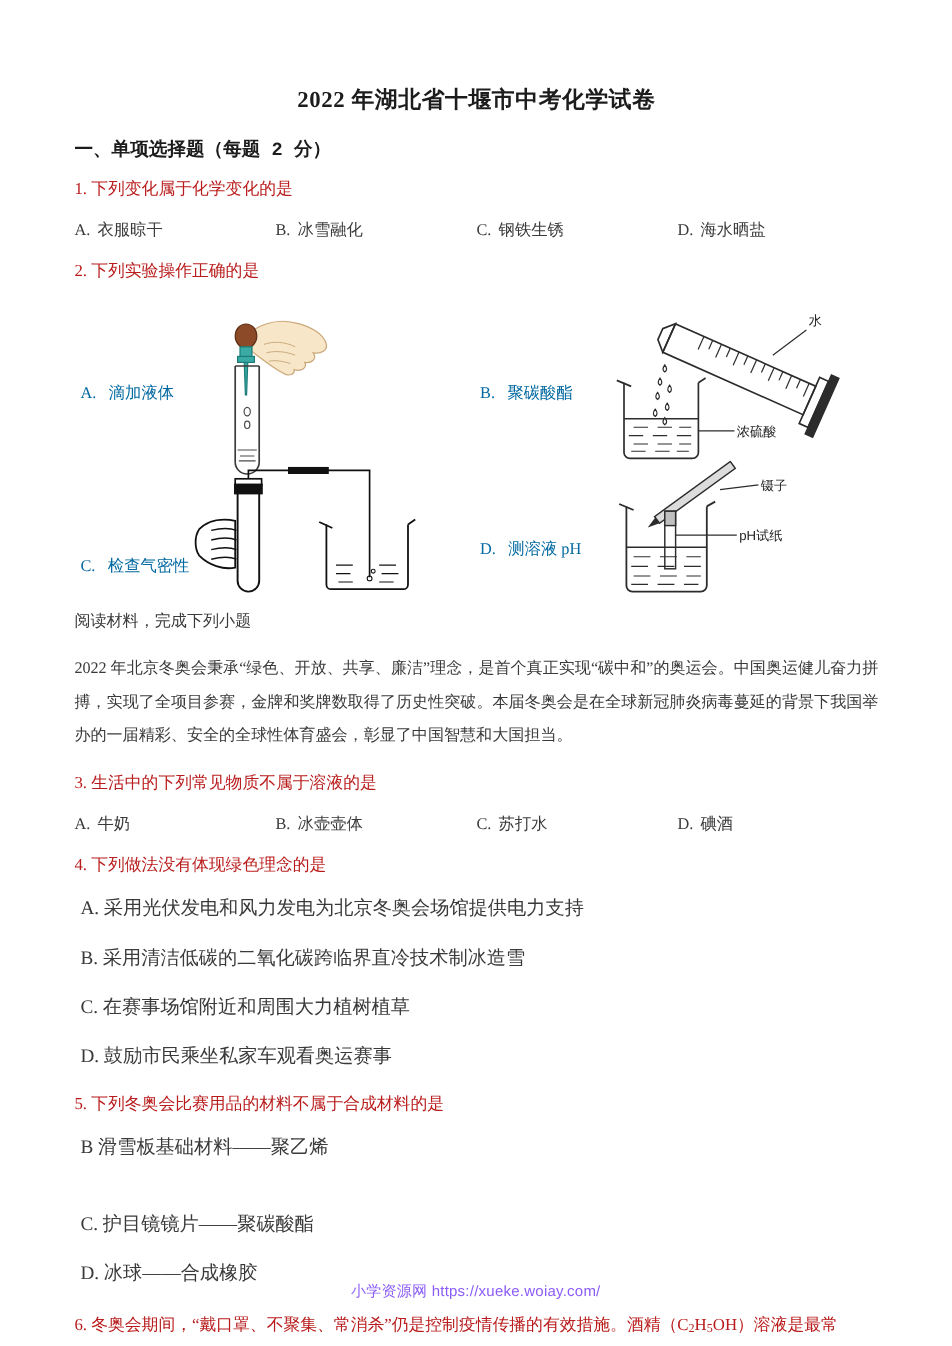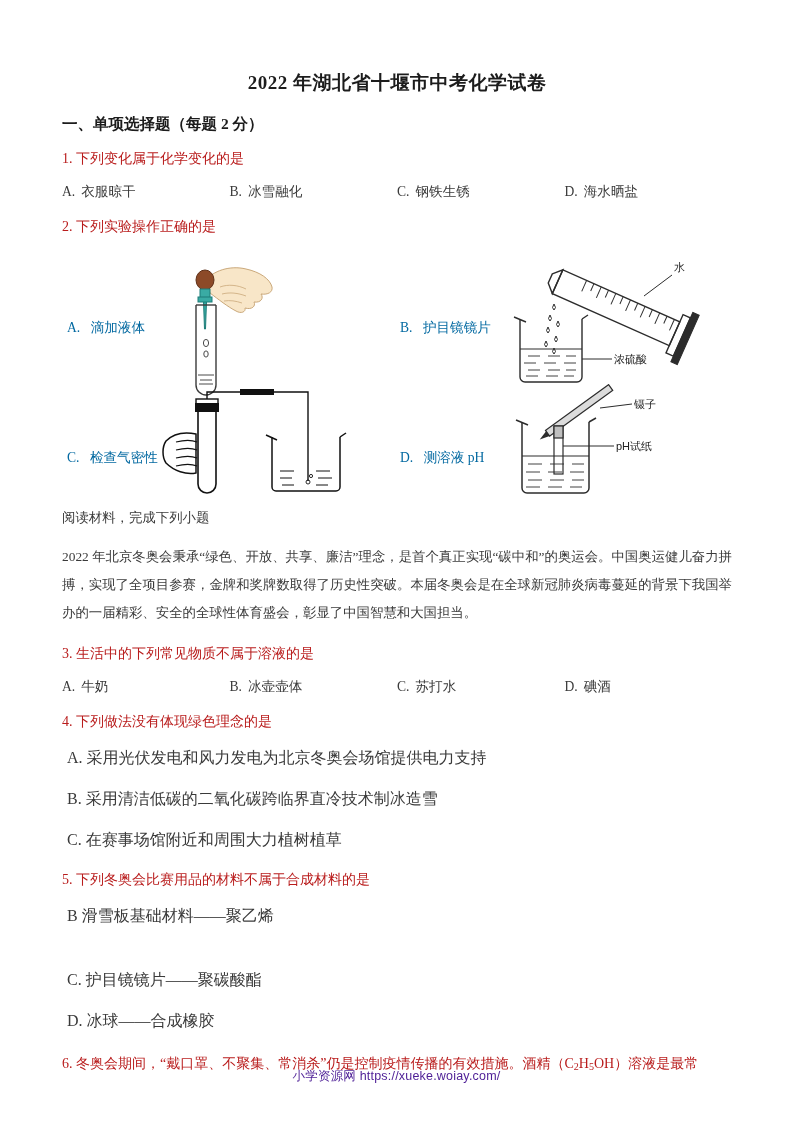--- a/index.html
+++ b/index.html
@@ -38,20 +38,21 @@
     margin: 8px 0 18px 0;
     color: #1c1c1c;
   }
 
   
   .section-heading {
     font-weight: bold;
     font-size: 15.5px;
     margin: 0 0 13px 0;
     color: #1c1c1c;
+    font-family: Liberation Mono, monospace;
   }
 
   
   .q-stem {
     font-size: 14px;
     line-height: 1.5;
     margin: 0 0 14px 0;
     color: #b91c1c;
   }
   .q-stem.tight { margin-bottom: 12px; }
@@ -109,21 +110,21 @@
   .cap { font-size: 11px; fill: #222; font-family: "Liberation Sans", sans-serif; }
 
   
   .watermark {
     position: absolute;
     left: 0;
     top: 1068px;
     width: 793px;
     text-align: center;
     font-size: 12.5px;
-    color: #4c1d95;
+    color: #8b5cf6;
     font-family: "Liberation Sans", sans-serif;
     letter-spacing: 0.2px;
   }
   sub { font-size: 72%; vertical-align: -0.22em; }
   .formula { font-family: "Liberation Serif", serif; }
 </style>
 </head>
 <body>
 
 <div class="page">
@@ -177,21 +178,21 @@
         <ellipse cx="46" cy="92" rx="2.6" ry="3.6" fill="none" stroke="#4a4a4a" stroke-width="1"></ellipse>
         <ellipse cx="46" cy="103" rx="2.2" ry="3.1" fill="none" stroke="#4a4a4a" stroke-width="1"></ellipse>
 
         <path d="M38 124 L54 124" stroke="#4a4a4a" stroke-width="1"></path>
         <path d="M40 129 L52 129" stroke="#4a4a4a" stroke-width="1"></path>
         <path d="M39 133 L53 133" stroke="#4a4a4a" stroke-width="1"></path>
       </svg>
 
       <div class="fig-label" style="left:338px; top:70px;">
         <span>B.</span>
-        <span style="margin-left:7px;">护目镜镜片</span>
+        <span style="margin-left:7px;">聚碳酸酯</span>
       </div>
       <svg class="fig-svg" style="left:430px; top:0px;" width="250" height="150" viewBox="0 0 250 150">
 
         <g transform="rotate(24 120 58)">
           <rect x="60" y="44" width="128" height="26" fill="none" stroke="#2c2c2c" stroke-width="1.4"></rect>
           <path d="M52 52 L60 44 L60 70 L52 62 Z" fill="none" stroke="#2c2c2c" stroke-width="1.4"></path>
           <rect x="188" y="36" width="8" height="42" fill="none" stroke="#2c2c2c" stroke-width="1.4"></rect>
           <rect x="196" y="30" width="7" height="54" fill="#2c2c2c" stroke="#2c2c2c" stroke-width="1"></rect>
           <g stroke="#2c2c2c" stroke-width="1">
             <line x1="86" y1="44" x2="86" y2="56"></line>
@@ -239,21 +240,21 @@
             <line x1="74" y1="121" x2="84" y2="121"></line>
           <line x1="34" y1="127" x2="46" y2="127"></line>
             <line x1="54" y1="127" x2="66" y2="127"></line>
             <line x1="72" y1="127" x2="82" y2="127"></line>
         </g>
 
         <line x1="90" y1="110" x2="120" y2="110" stroke="#2c2c2c" stroke-width="1"></line>
         <text class="cap" x="122" y="114">浓硫酸</text>
       </svg>
 
-      <div class="fig-label" style="left:5px; top:200px;">
+      <div class="fig-label" style="left:5px; top:214px;">
         <span>C.</span>
         <span style="margin-left:7px;">检查气密性</span>
       </div>
       <svg class="fig-svg" style="left:98px; top:140px;" width="230" height="112" viewBox="0 0 230 112">
 
         <path d="M38 22 L38 95 A9 9 0 0 0 56 95 L56 22" fill="none" stroke="#111" stroke-width="1.6"></path>
         <rect x="35" y="14" width="24" height="9" fill="#111"></rect>
         <rect x="36" y="10" width="22" height="5" fill="none" stroke="#111" stroke-width="1.4"></rect>
 
         <path d="M47 10 L47 3 L148 3 L148 92" fill="none" stroke="#111" stroke-width="1.4"></path>
@@ -336,20 +337,21 @@
       </div>
       <div class="opt">
         <span class="opt-label">D.</span><span>碘酒</span>
       </div>
     </div>
 
     <div class="q-stem">4. 下列做法没有体现绿色理念的是</div>
     <div class="opt-block">A. 采用光伏发电和风力发电为北京冬奥会场馆提供电力支持</div>
     <div class="opt-block">B. 采用清洁低碳的二氧化碳跨临界直冷技术制冰造雪</div>
     <div class="opt-block">C. 在赛事场馆附近和周围大力植树植草</div>
+    <div class="opt-block">D. 鼓励市民乘坐私家车观看奥运赛事</div>
 
     <div class="q-stem">5. 下列冬奥会比赛用品的材料不属于合成材料的是</div>
     <div class="opt-block" style="margin-bottom:40px;">B  滑雪板基础材料——聚乙烯</div>
     <div class="opt-block">C. 护目镜镜片——聚碳酸酯</div>
     <div class="opt-block">D. 冰球——合成橡胶</div>
 
     <div class="q-stem" style="line-height:2.0; margin-bottom:0;">
       <span>6. 冬奥会期间，“戴口罩、不聚集、常消杀”仍是控制疫情传播的有效措施。酒精（C</span><span class="formula"><sub>2</sub></span><span class="formula">H</span><span class="formula"><sub>5</sub></span><span>OH）溶液是最常</span>
     </div>
 

